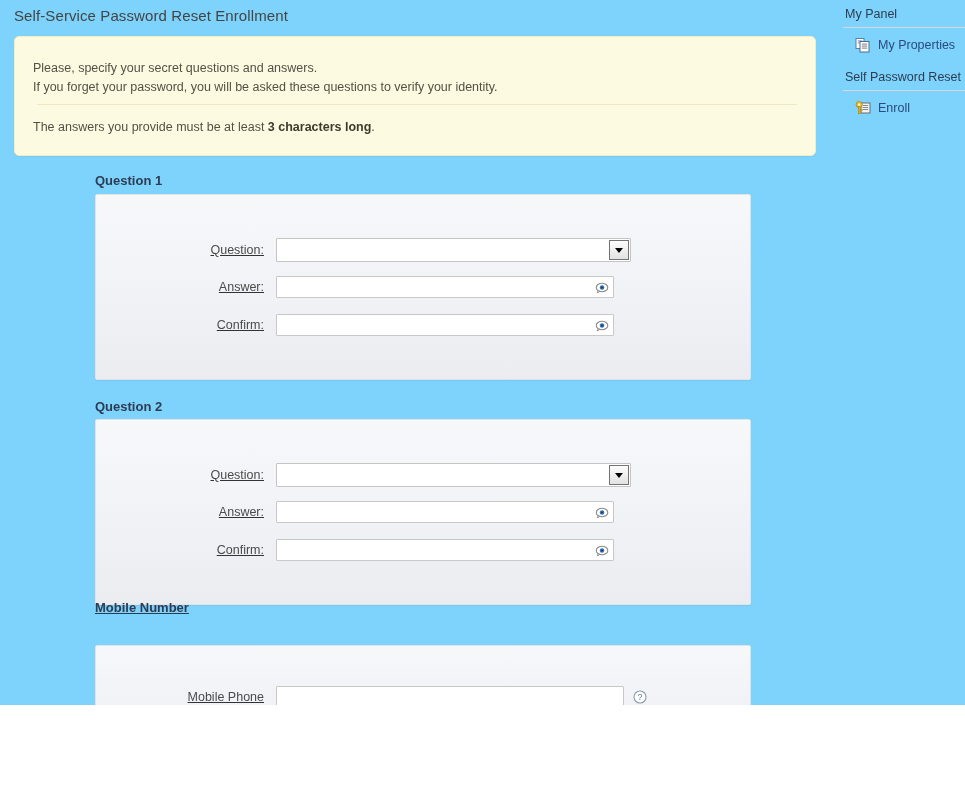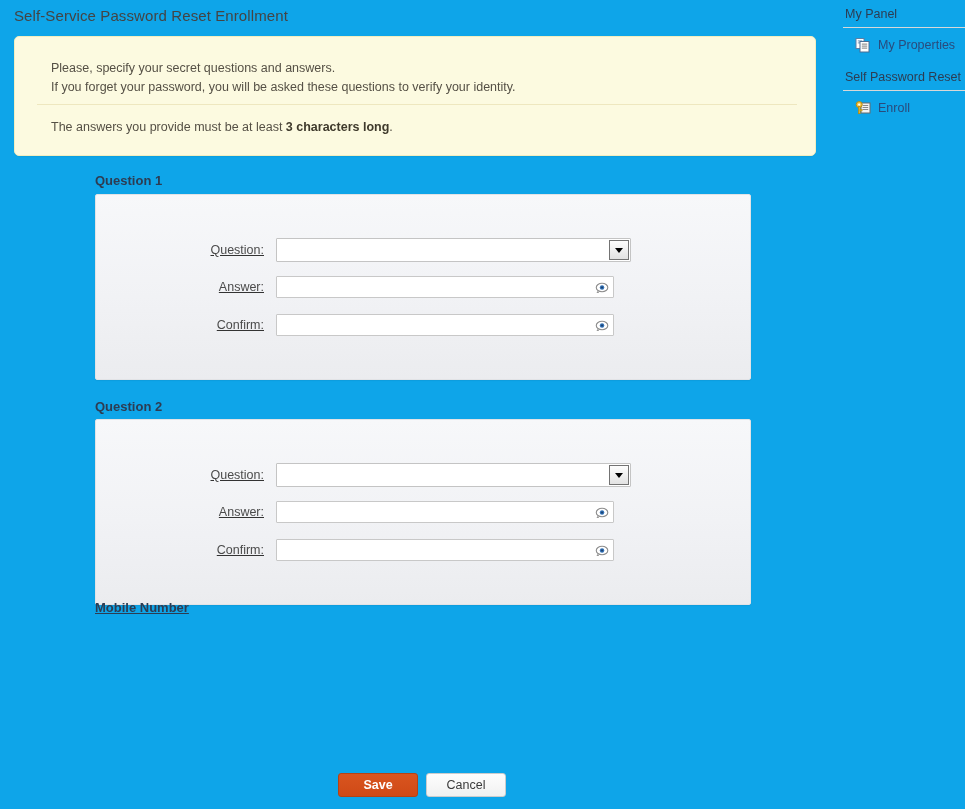--- a/index.html
+++ b/index.html
@@ -5,23 +5,23 @@
   html, body {
     margin: 0;
     padding: 0;
     background: #ffffff;
     font-family: "Liberation Sans", sans-serif;
     color: #333333;
   }
   #page {
     position: relative;
     width: 965px;
-    height: 809px;
+    height: 705px;
     overflow: hidden;
-    background: #0ea5e9;
+    background: #7dd3fc;
   }
 
   
   .page-title {
     position: absolute;
     left: 14px;
     top: 7px;
     font-size: 15px;
     color: #444444;
     letter-spacing: .1px;
@@ -36,21 +36,21 @@
     width: 802px;
     height: 120px;
     background: #fcfae0;
     border: 1px solid #f2eec0;
     border-radius: 5px;
     box-sizing: border-box;
     box-shadow: 0 1px 1px rgba(0,0,0,0.04);
   }
   .notice-line {
     position: absolute;
-    left: 36px;
+    left: 18px;
     font-size: 12.5px;
     color: #555045;
     white-space: nowrap;
   }
   .notice-line.l1 { top: 24px; }
   .notice-line.l2 { top: 43px; }
   .notice-sep {
     position: absolute;
     left: 22px;
     top: 67px;
@@ -363,19 +363,31 @@
             <circle cx="7.5" cy="6.5" r="2.4" fill="#2f6fb5"></circle>
             <circle cx="7.5" cy="6.5" r="1" fill="#1b3d66"></circle>
             <path d="M3 10 L1.5 12.5 L4.4 12.1 Z" fill="#8c8c8c"></path>
           </svg>
         </span>
       </span>
     </div>
   </div>
 
   <div class="sec-title" style="left:95px; top:600px;text-decoration:underline;">Mobile Number</div>
+  <div class="form-panel" style="top:645px; height:108px;">
+    <div class="field-row" style="left:0px; top:40px;">
+      <div class="field-label">Mobile Phone</div>
+      <input class="txt" style="width: 348px; padding-right: 5px;" type="text" placeholder="">
+      <span class="help-icon">
+        <svg viewBox="0 0 14 14" width="14" height="14" xmlns="http://www.w3.org/2000/svg">
+          <circle cx="7" cy="7" r="6" fill="#ffffff" stroke="#8c9bb0" stroke-width="1.1"></circle>
+          <text x="7" y="10.3" font-size="9" font-family="Liberation Sans, sans-serif" fill="#6b7c93" text-anchor="middle">?</text>
+        </svg>
+      </span>
+    </div>
+  </div>
 
   <div class="btn-bar">
     <button class="btn btn-primary">Save</button>
     <button class="btn btn-secondary">Cancel</button>
   </div>
 
 </div>
 
 </body></html>

